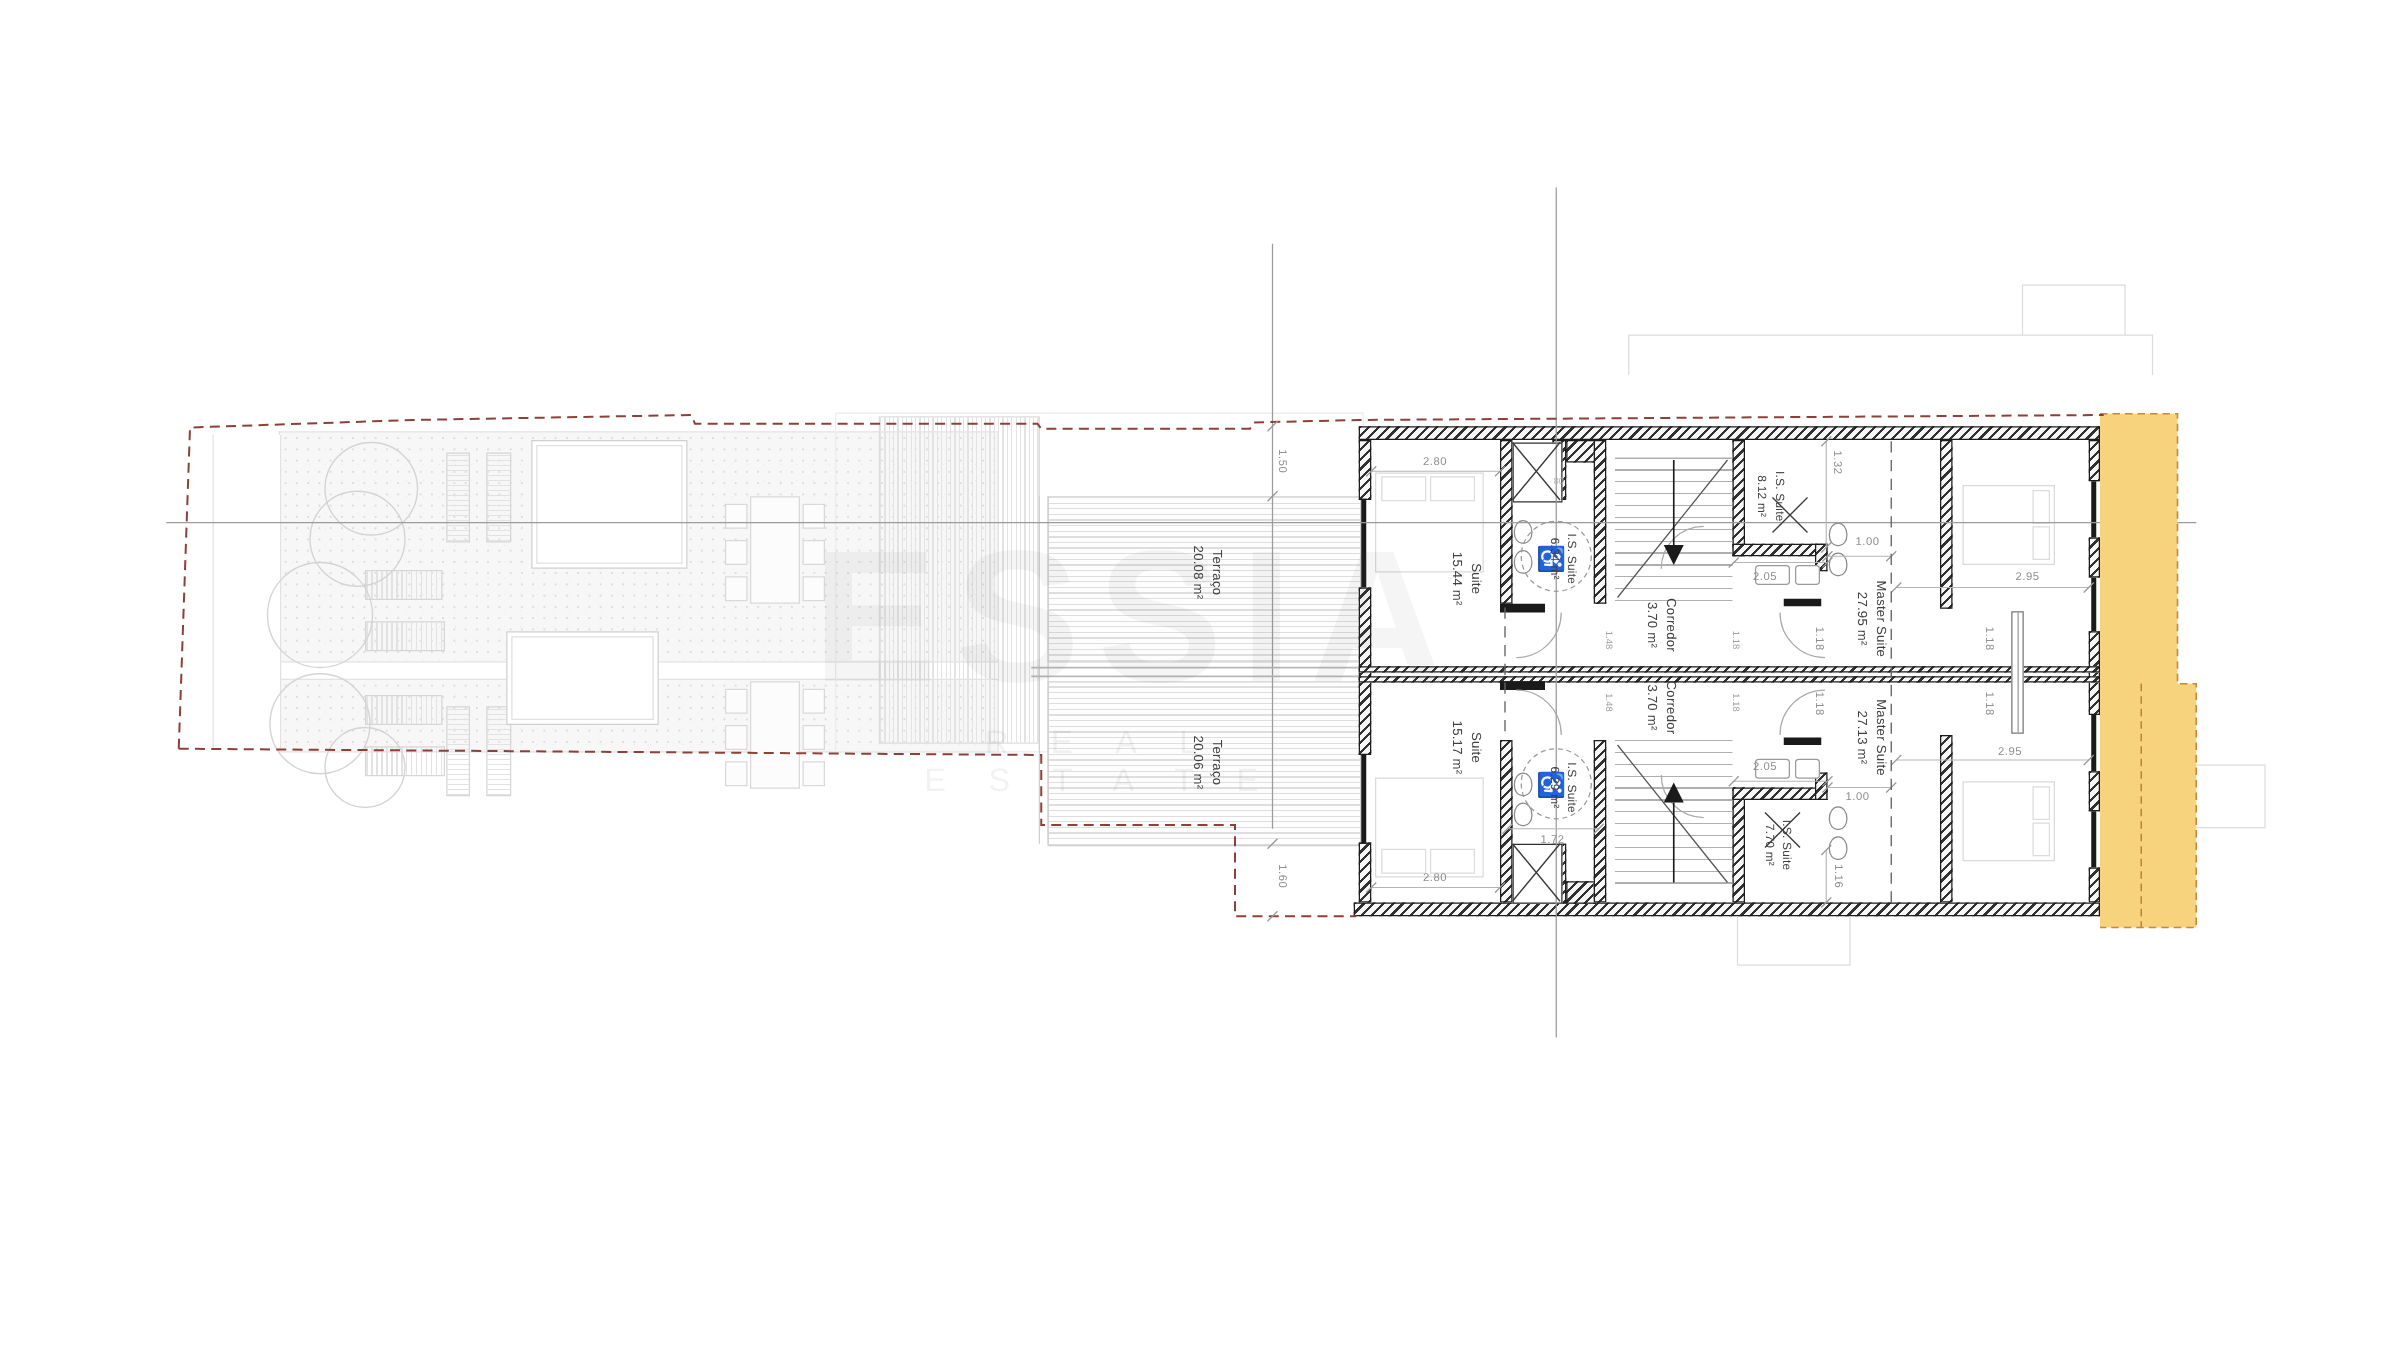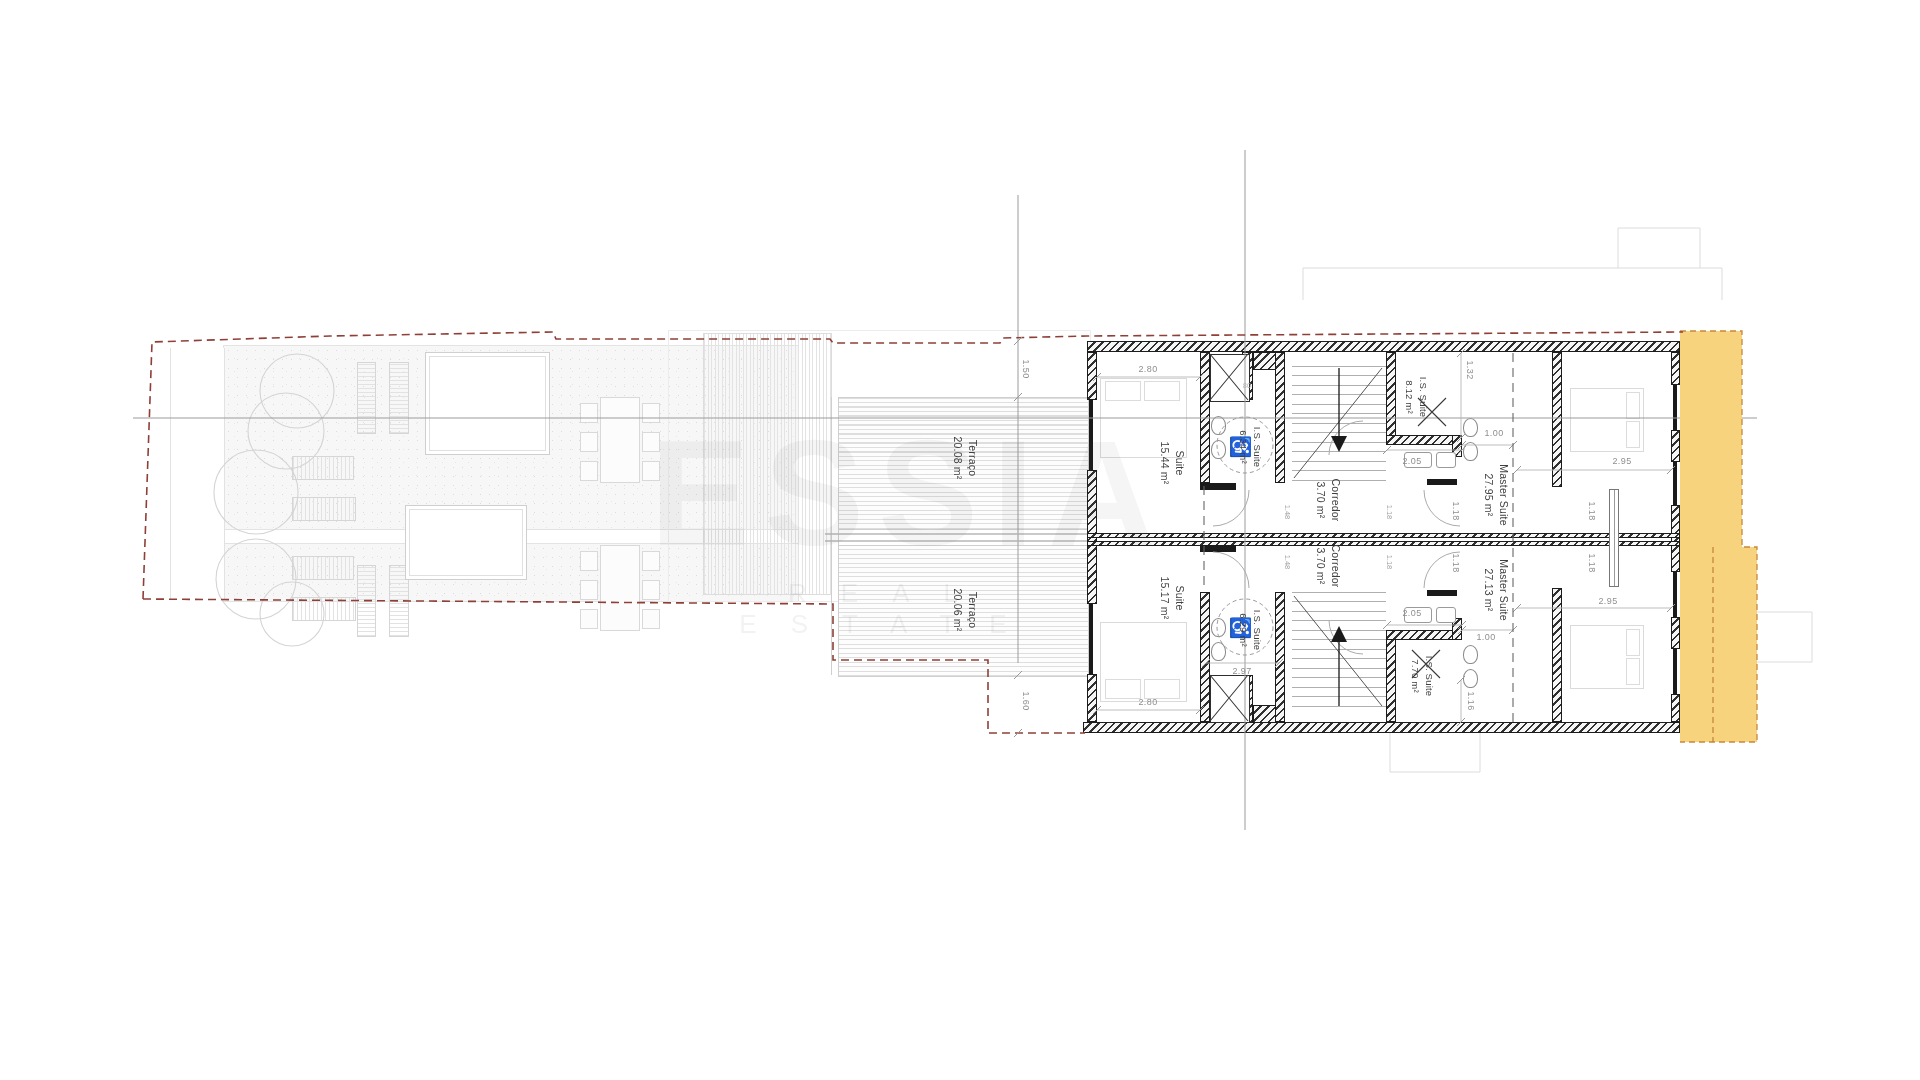--- a/index.html
+++ b/index.html
@@ -312,16 +312,16 @@
   <div class="dim" style="left:1622px;top:461px;">2.95</div>
   <div class="dim" style="left:1608px;top:601px;">2.95</div>
   <div class="dimr" style="left:1456px;top:511px;">1.18</div>
   <div class="dimr" style="left:1592px;top:511px;">1.18</div>
   <div class="dimr" style="left:1456px;top:563px;">1.18</div>
   <div class="dimr" style="left:1592px;top:563px;">1.18</div>
   <div class="tinyr" style="left:1287px;top:512px;">1.48</div>
   <div class="tinyr" style="left:1287px;top:562px;">1.48</div>
   <div class="tinyr" style="left:1389px;top:512px;">1.18</div>
   <div class="tinyr" style="left:1389px;top:562px;">1.18</div>
-  <div class="dim" style="left:1242px;top:671px;">2.97</div>
+  <div class="dim" style="left:1242px;top:671px;">1.72</div>
   <div class="tiny" style="left:1247px;top:385px;">80</div>
 
 </div>
 
 </body></html>

